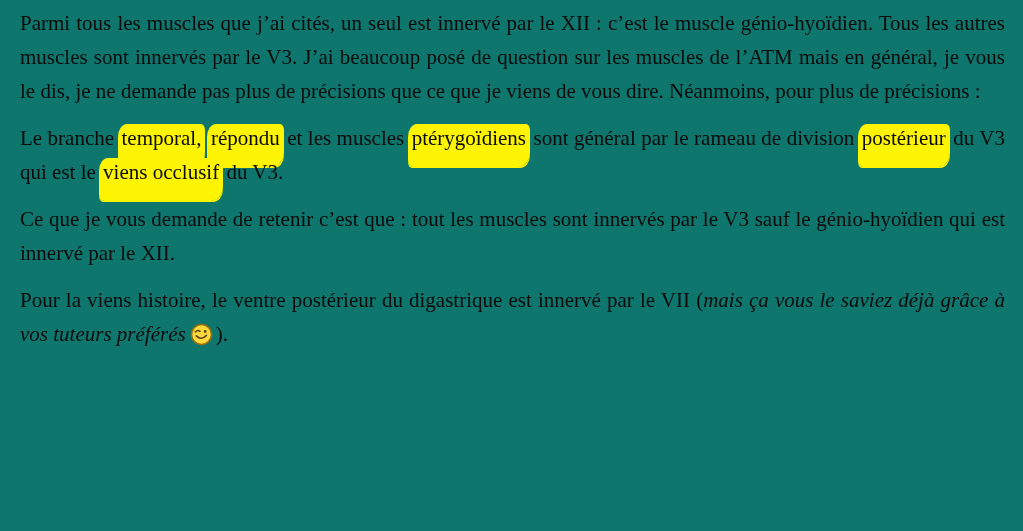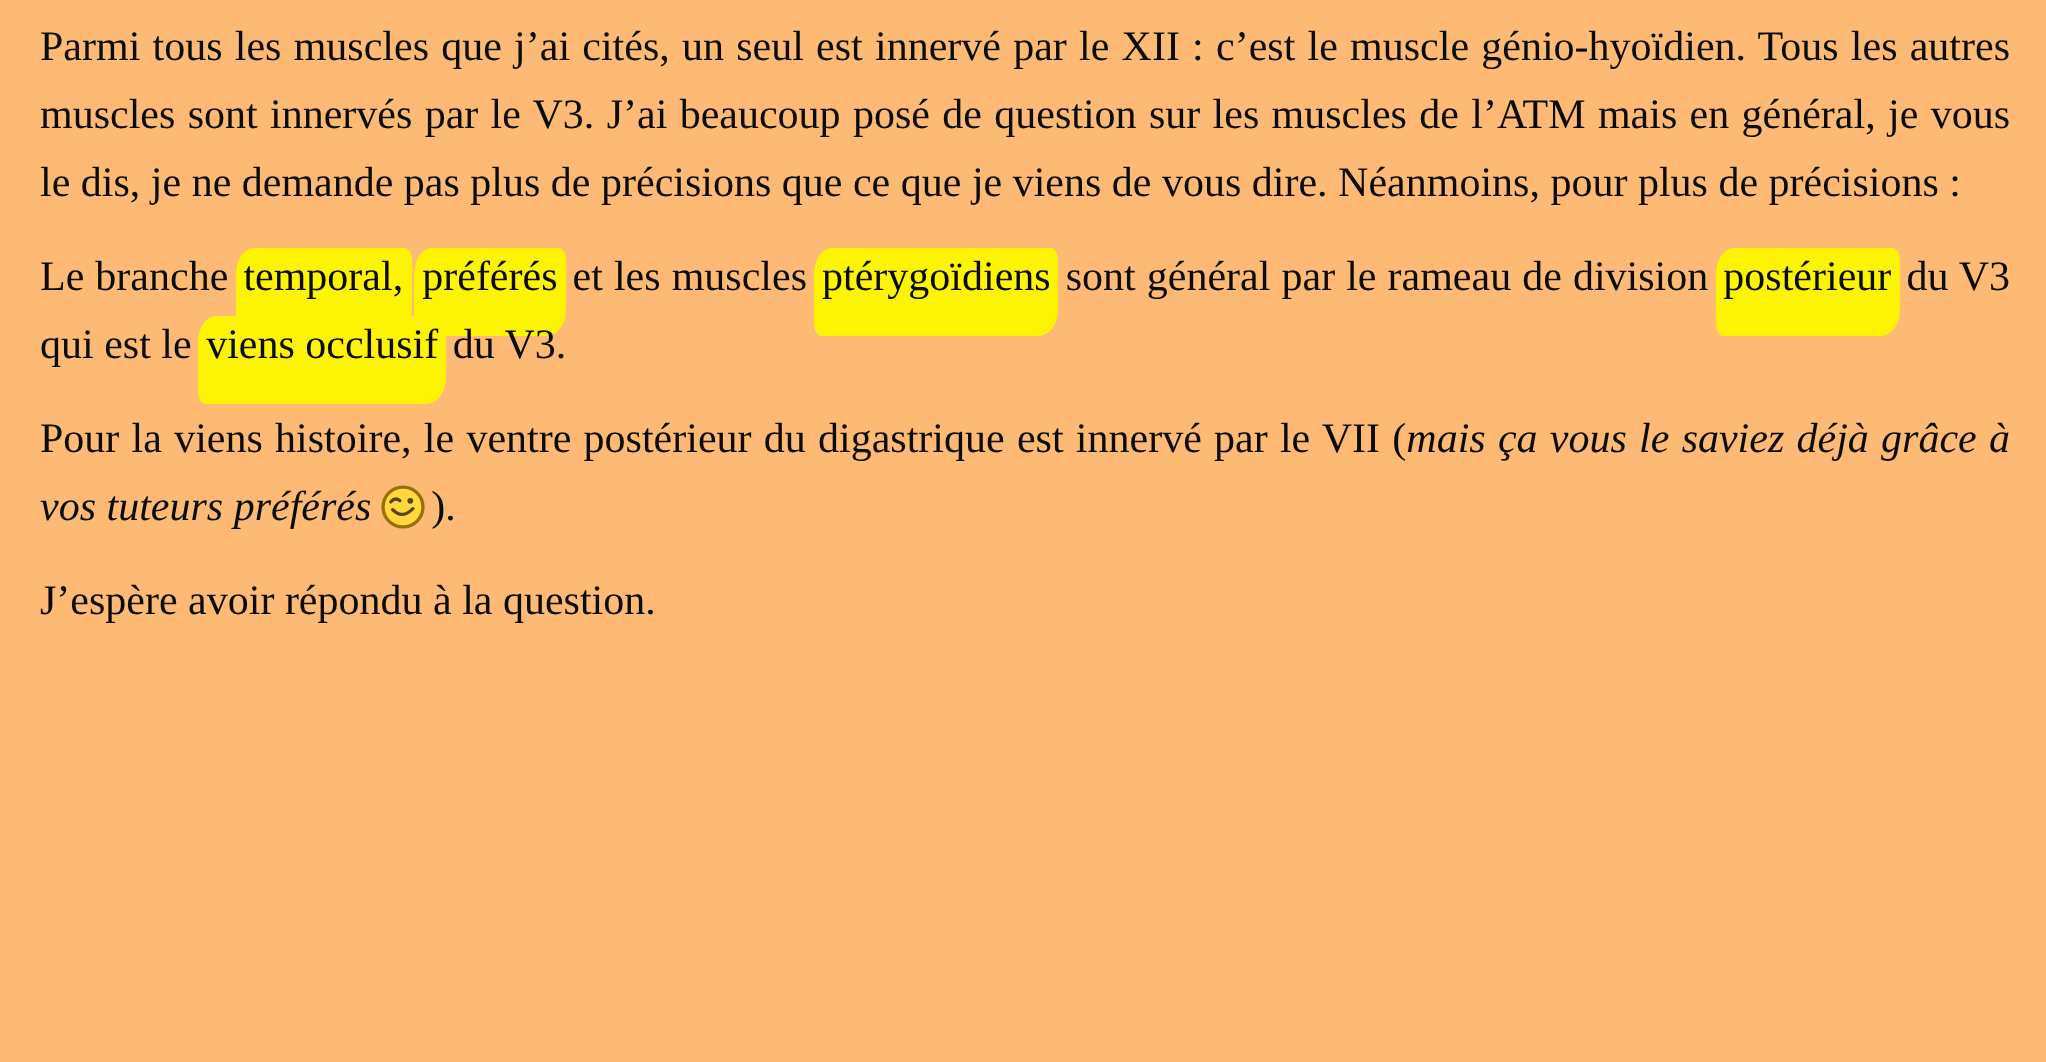--- a/index.html
+++ b/index.html
@@ -46,25 +46,25 @@
     font-style: italic;
   }
   .emoji {
     vertical-align: -5px;
     margin: 0 3px 0 4px;
   }
 </style>
 </head>
 <body>
 
-<main class="page" style="--hl-color: #fcf403; color: rgb(11, 11, 11); background: #fdba74;">
+<main class="page" style="--hl-color: #fcf403; color: rgb(11, 11, 11); background: #0f766e;">
   <div>
       <p class="para"><span>Parmi tous les muscles que j’ai cités, un seul est innervé par le XII : c’est le muscle génio-hyoïdien. Tous les autres muscles sont innervés par le V3. J’ai beaucoup posé de question sur les muscles de l’ATM mais en général, je vous le dis, je ne demande pas plus de précisions que ce que je viens de vous dire. Néanmoins, pour plus de précisions :</span></p>
-      <p class="para"><span>Le branche </span><span class="hl">temporal,</span><span> </span><span class="hl">préférés</span><span> et les muscles </span><span class="hl">ptérygoïdiens</span><span> sont général par le rameau de division </span><span class="hl">postérieur</span><span> du V3 qui est le </span><span class="hl">viens occlusif</span><span> du V3.</span></p>
+      <p class="para"><span>Le branche </span><span class="hl">temporal,</span><span> </span><span class="hl">répondu</span><span> et les muscles </span><span class="hl">ptérygoïdiens</span><span> sont général par le rameau de division </span><span class="hl">postérieur</span><span> du V3 qui est le </span><span class="hl">viens occlusif</span><span> du V3.</span></p>
+      <p class="para"><span>Ce que je vous demande de retenir c’est que : tout les muscles sont innervés par le V3 sauf le génio-hyoïdien qui est innervé par le XII.</span></p>
       <p class="para"><span>Pour la viens histoire, le ventre postérieur du digastrique est innervé par le VII (</span><span class="it">mais ça vous le saviez déjà grâce à vos tuteurs préférés</span><svg class="emoji" width="23" height="23" viewBox="0 0 24 24" role="img" aria-label="winking face">
     <circle cx="12" cy="12" r="10.4" fill="#ffd83d" stroke="#96700a" stroke-width="1.7"></circle>
     <path d="M5.6 9.3 Q8 6.7 10.4 8.7" fill="none" stroke="#5b4516" stroke-width="1.7" stroke-linecap="round"></path>
     <circle cx="15.8" cy="8.8" r="1.5" fill="#5b4516"></circle>
     <path d="M6.6 13.4 Q11.6 18.6 17.2 12.9" fill="none" stroke="#5b4516" stroke-width="1.7" stroke-linecap="round"></path>
   </svg><span>).</span></p>
-      <p class="para"><span>J’espère avoir répondu à la question.</span></p>
     </div>
 </main>
 
 </body></html>

